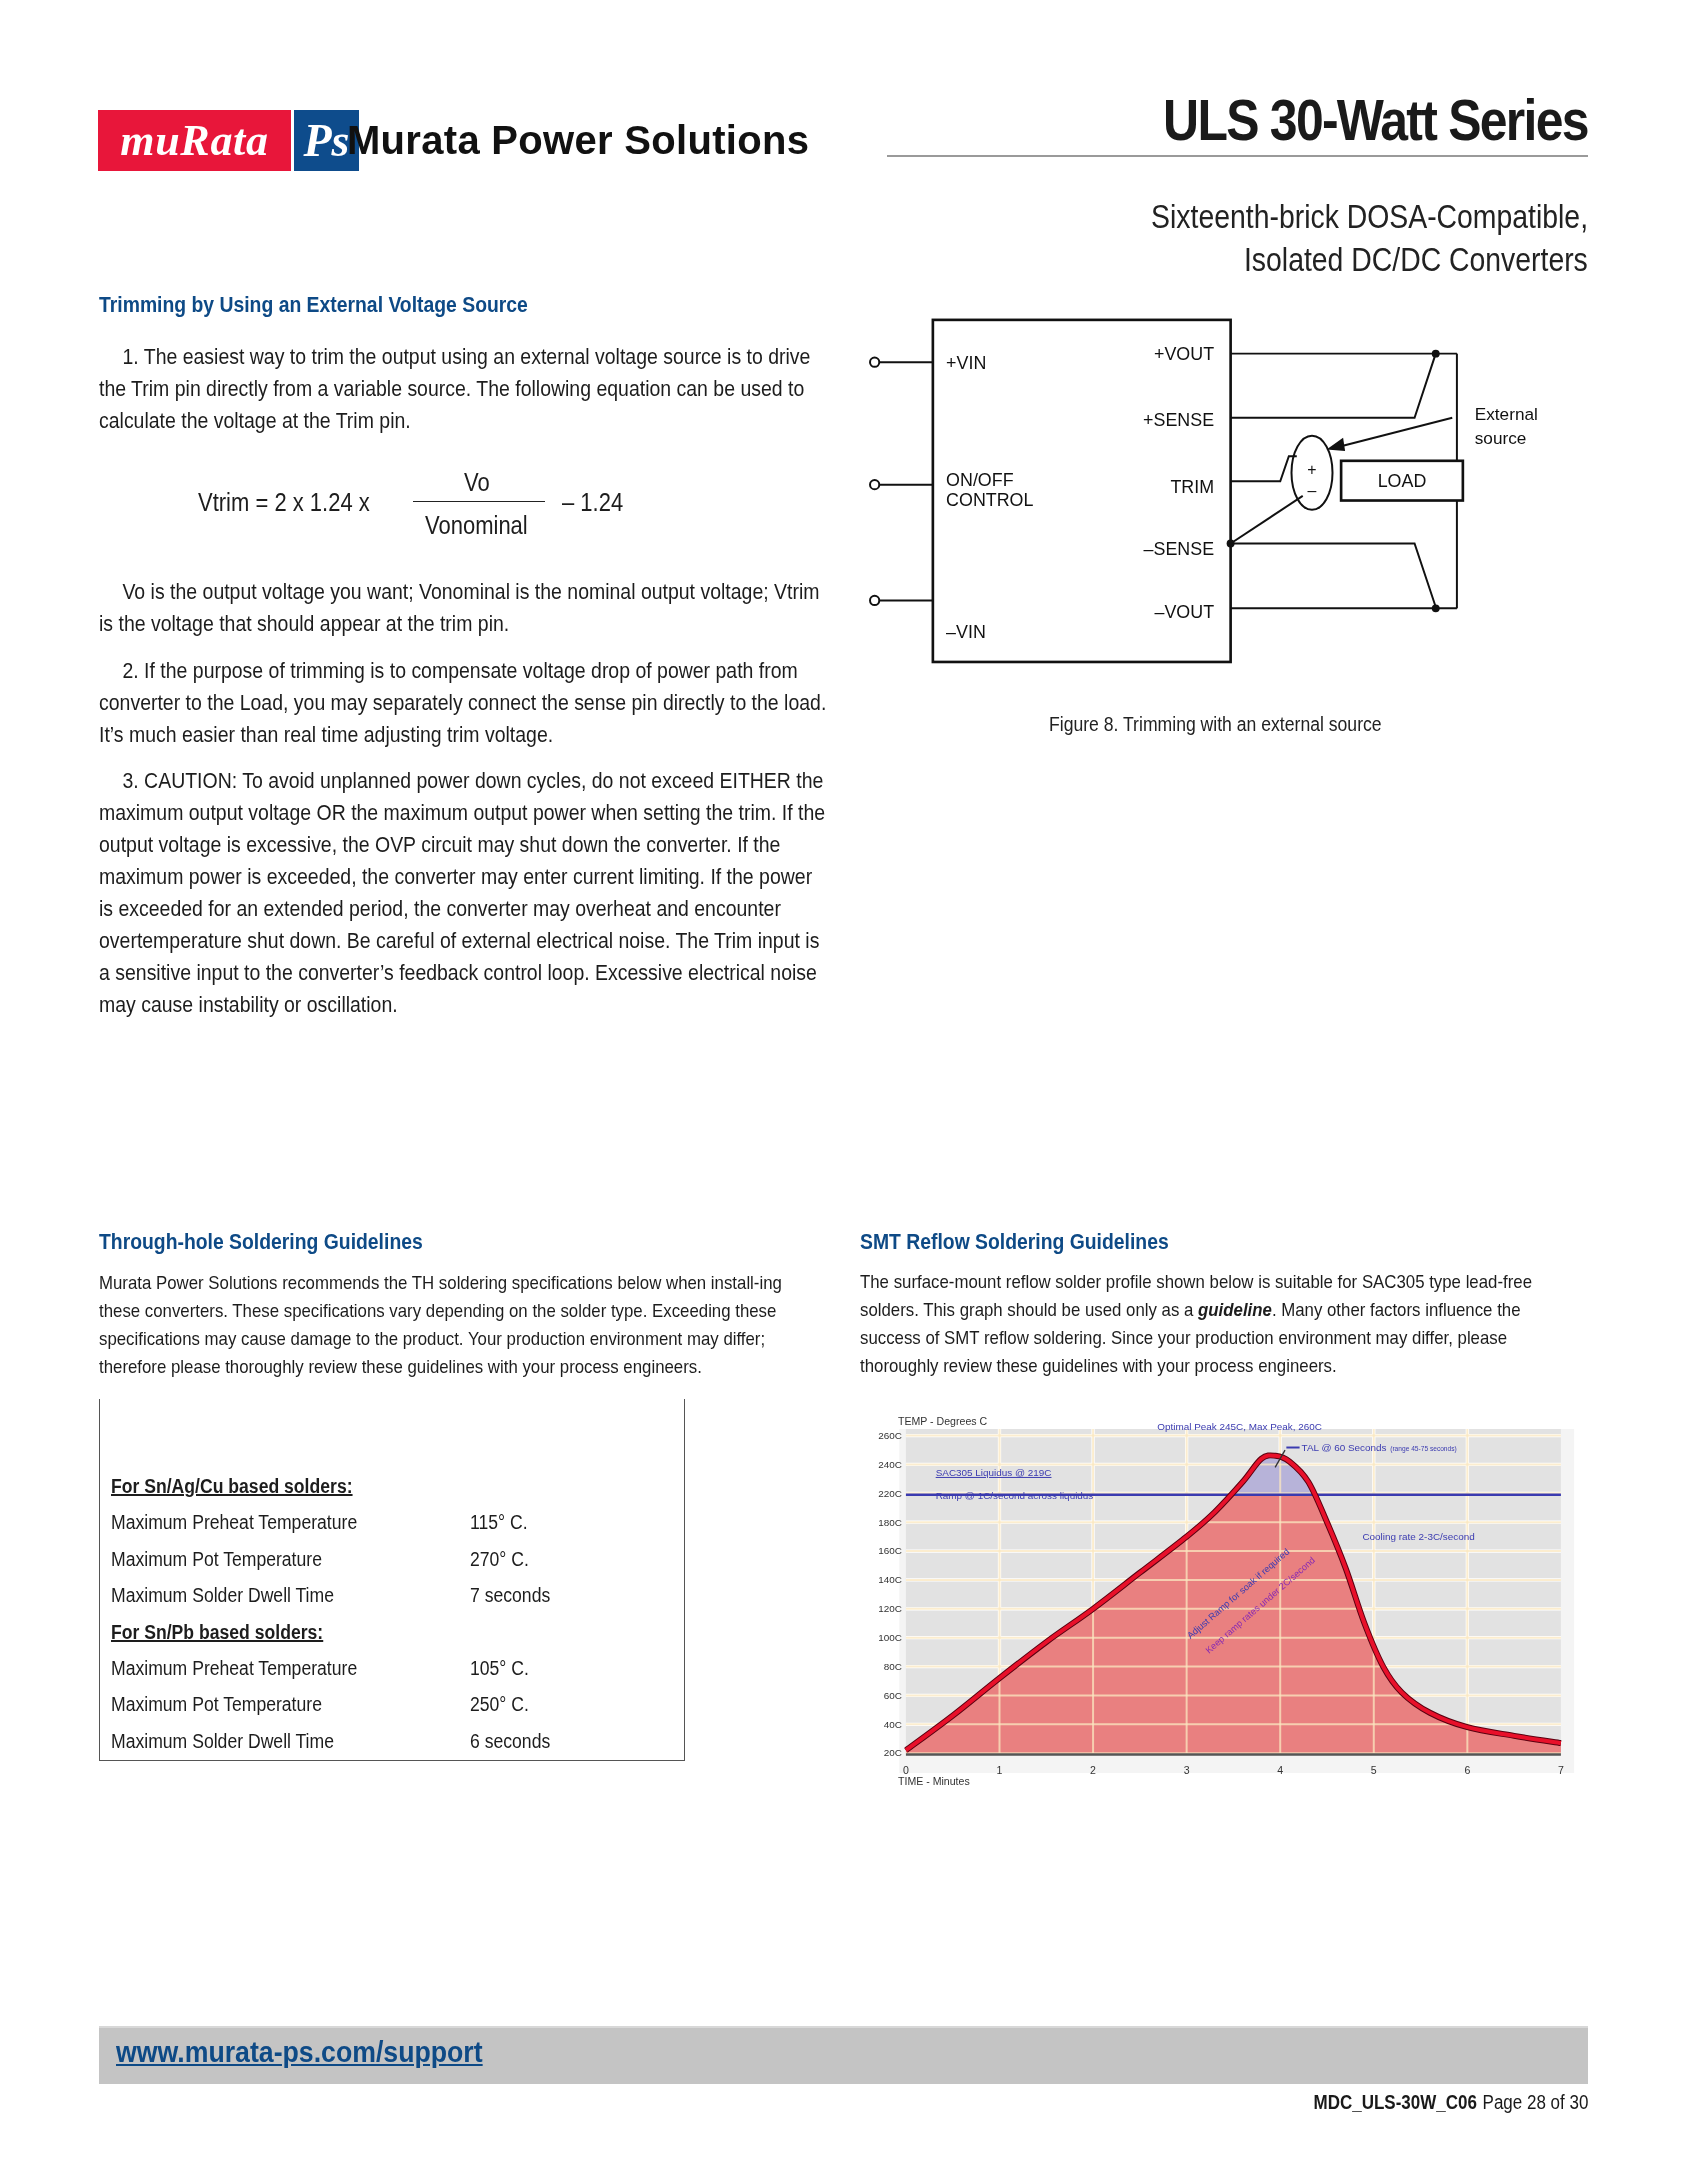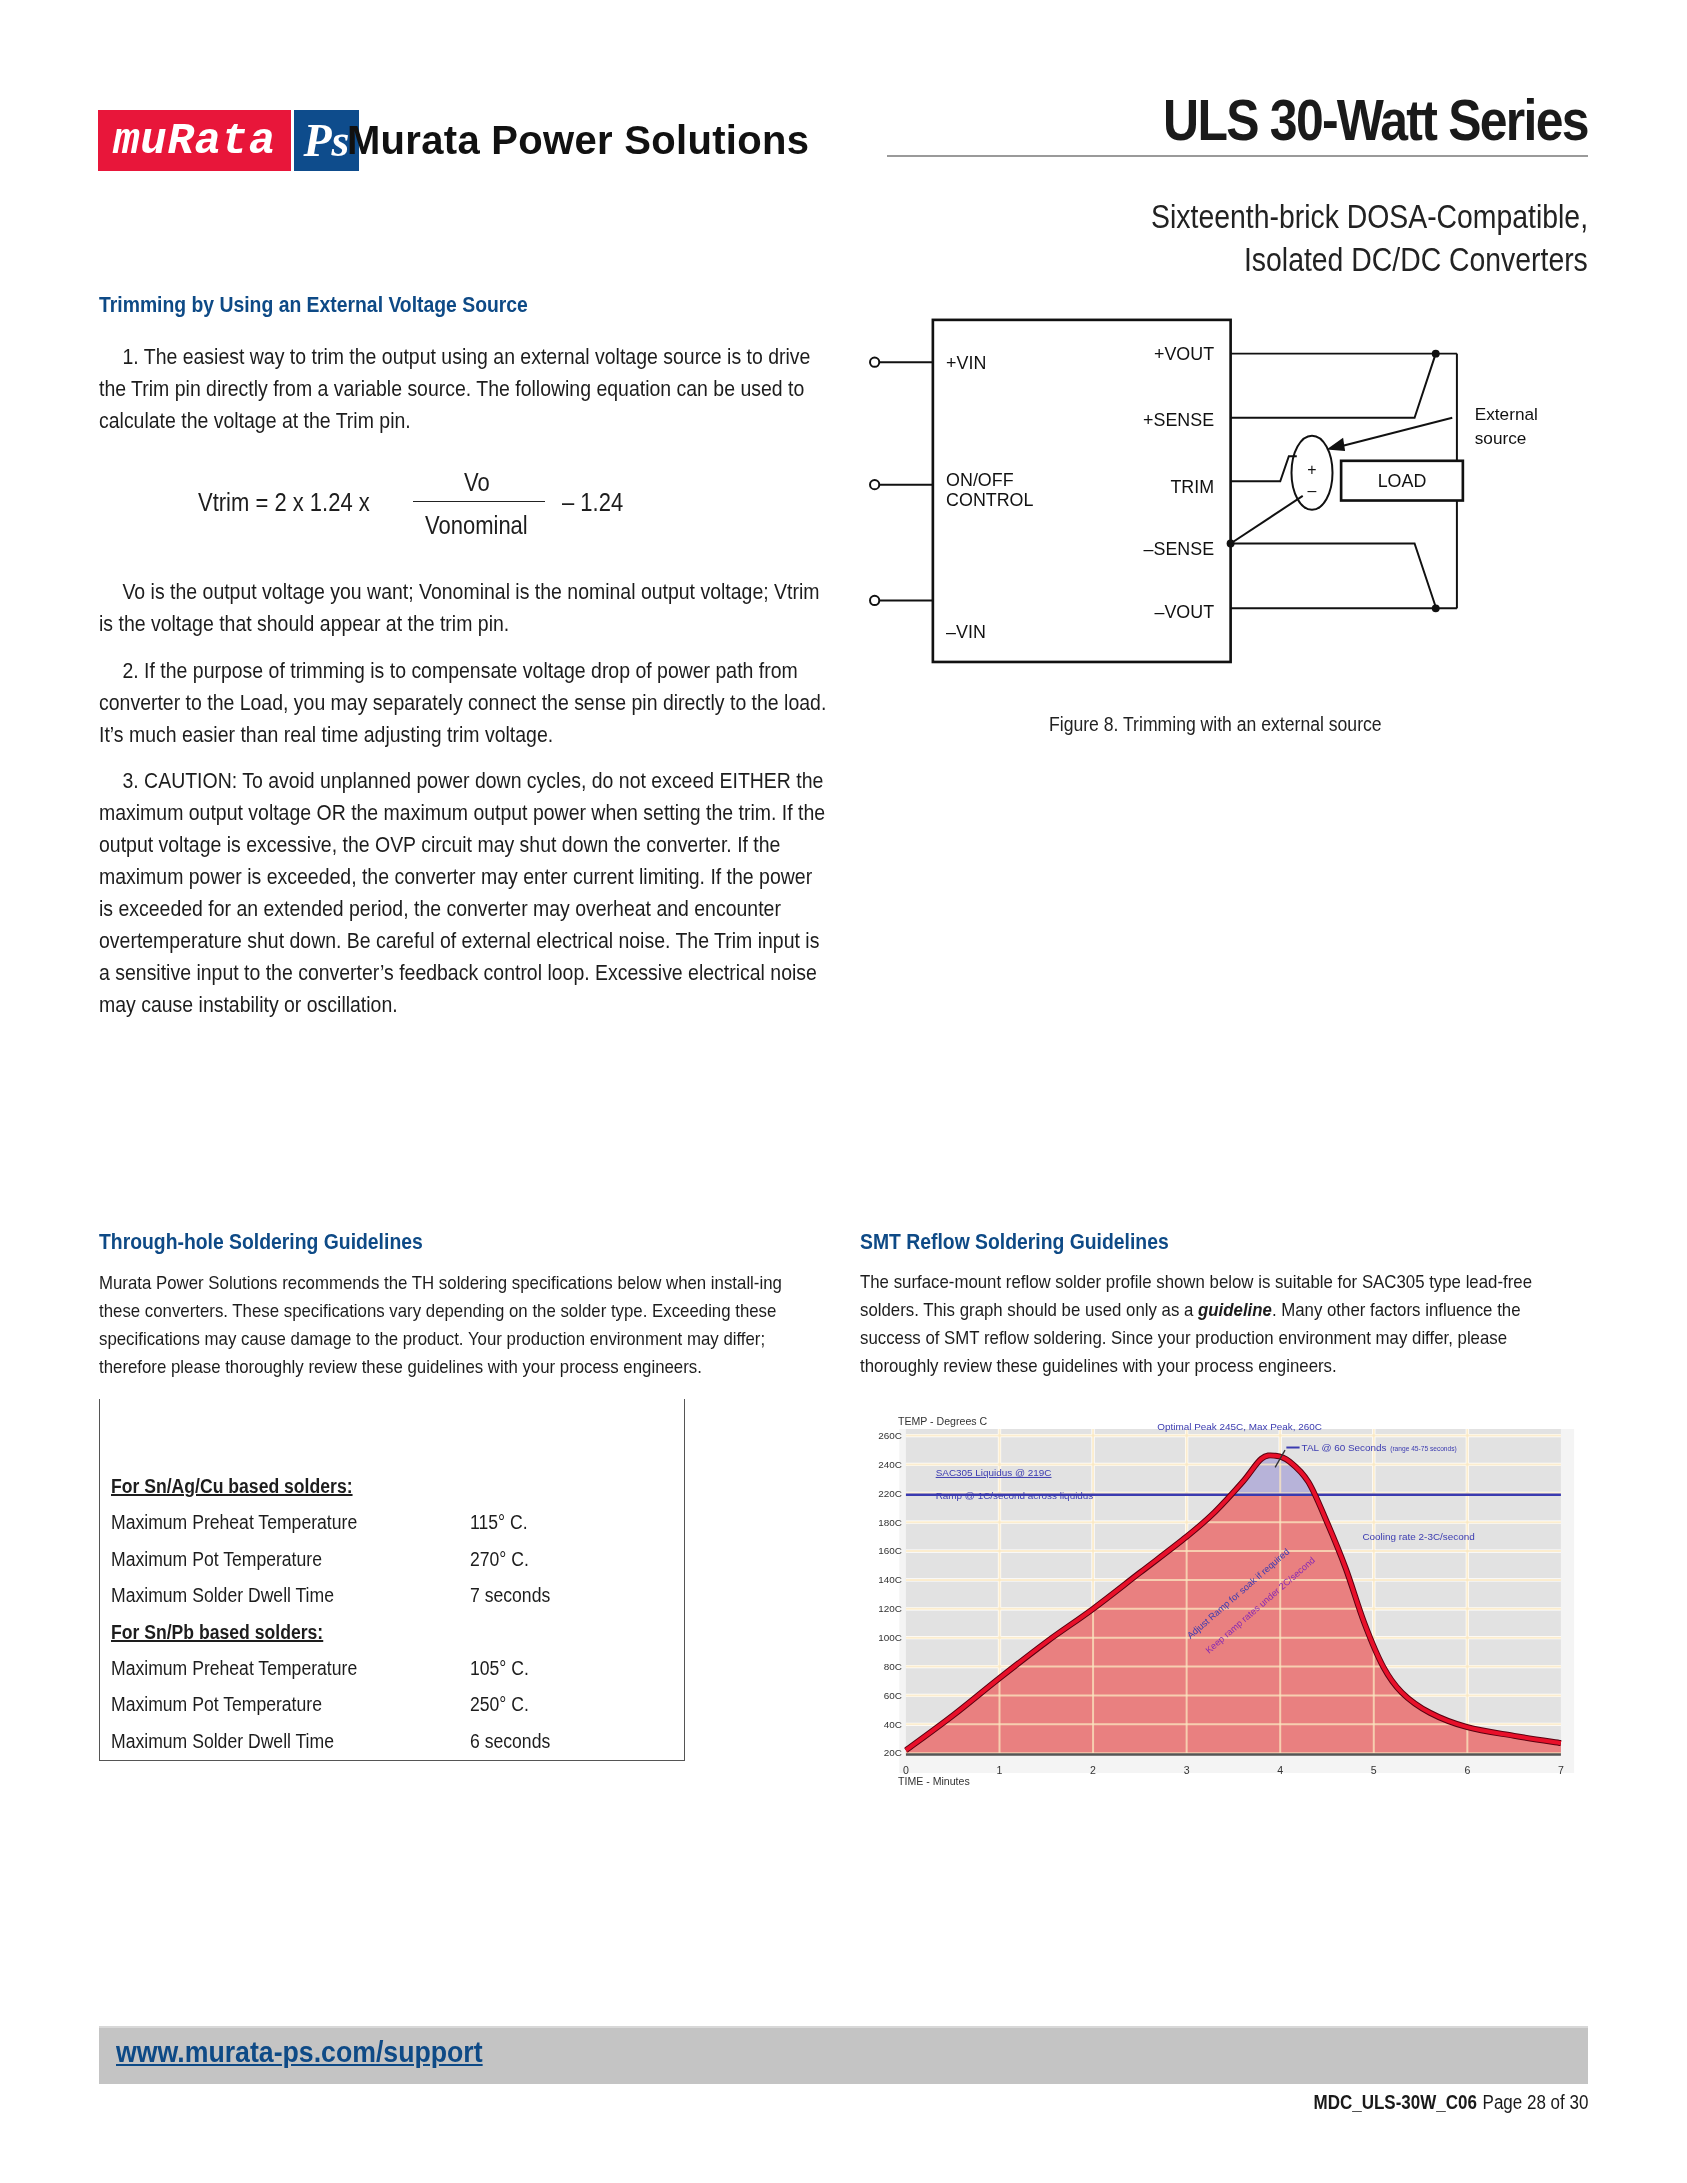--- a/index.html
+++ b/index.html
@@ -1,21 +1,21 @@
 <!DOCTYPE html>
 <html style="font-size:10.6px"><head>
 <meta charset="utf-8">
 <style>
   html, body { margin:0; padding:0; background:#ffffff; }
   body { width:1687px; height:2183px; position:relative; overflow:hidden;
          font-family:"Liberation Sans", sans-serif; color:#1a1a1a; }
   .abs { position:absolute; }
   
   .logo-red { position:absolute; left:98px; top:110px; width:193px; height:61px; background:#e8163a;
-              color:#fff; font-family:Liberation Mono, monospace; font-style:italic; font-weight:bold; font-size:44px;
+              color:#fff; font-family:Liberation Serif, serif; font-style:italic; font-weight:bold; font-size:44px;
               display:flex; align-items:center; justify-content:center; letter-spacing:0.7px; }
   .logo-blue { position:absolute; left:294px; top:110px; width:65px; height:61px; background:#0e4c8c;
                color:#fff; font-family:"Liberation Serif", serif; font-style:italic; font-weight:bold; font-size:46px;
                display:flex; align-items:center; justify-content:center; }
   .brand { position:absolute; left:347px; top:118px; font-size:40px; font-weight:bold; color:#111;
            letter-spacing:0.3px; }
   .header-rule { position:absolute; left:887px; top:155px; width:701px; height:2px; background:#9a9a9a; }
   .series-title { position:absolute; right:99px; top:86px; font-size:58px; font-weight:bold; color:#1a1a1a;
                   letter-spacing:-2px; transform:scaleX(0.86); transform-origin:right; }
   .subtitle { position:absolute; right:99px; text-align:right; font-size:33px; color:#222;

